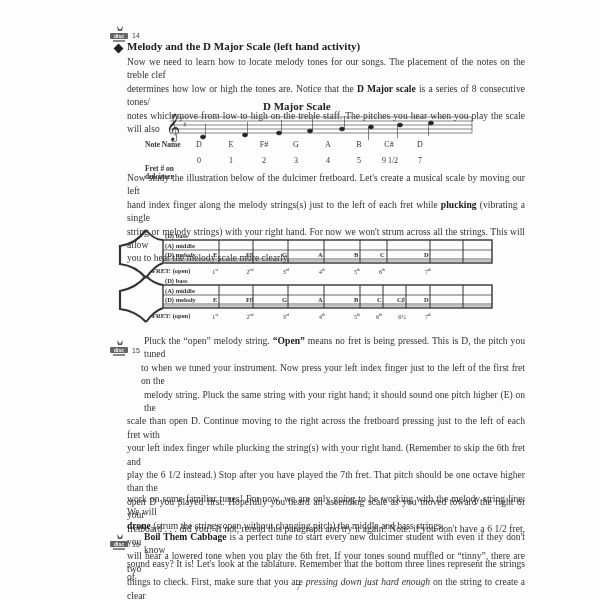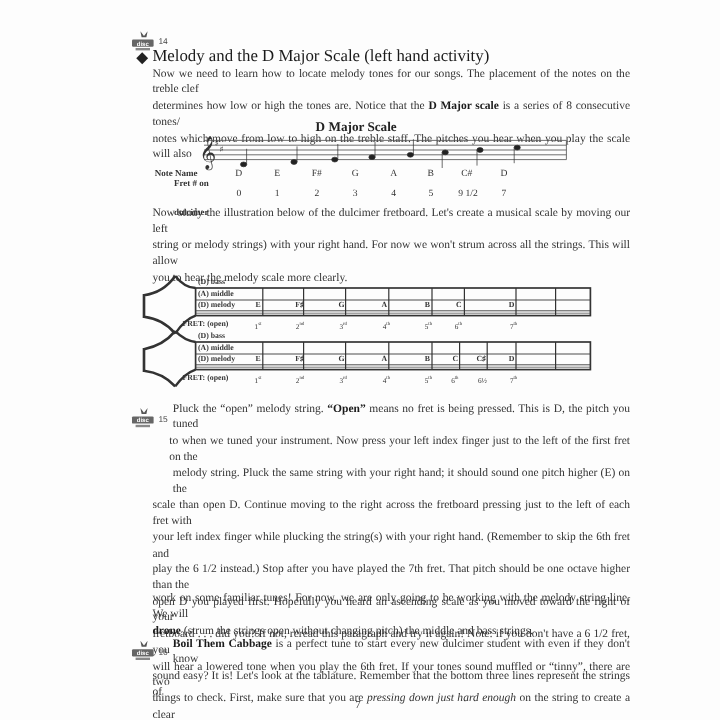--- a/index.html
+++ b/index.html
@@ -3,21 +3,21 @@
 <meta charset="utf-8">
 <style>
   html, body { margin:0; padding:0; }
   body { width:600px; height:600px; background:#fdfdfd; position:relative; overflow:hidden;
          font-family:"Liberation Serif", "DejaVu Serif", serif; color:#2a2a2a; }
   .abs { position:absolute; }
   .para { position:absolute; font-size:9.6px; line-height:13.4px; text-align:justify; color:#333; }
   .para b { color:#1a1a1a; }
   .disc { position:absolute; width:24px; height:20px; }
   .disc-num { position:absolute; font-family:"Liberation Sans", sans-serif; font-size:7px; color:#444; }
-  .heading { position:absolute; font-size:14px; font-weight:normal; color:#1a1a1a; }
+  .heading { position:absolute; font-size:11px; font-weight:bold; color:#1a1a1a; }
   .bullet { position:absolute; width:7px; height:7px; background:#222; transform:rotate(45deg); }
   .scale-title { position:absolute; font-size:11px; font-weight:bold; color:#222; }
   .label-sm { position:absolute; font-size:7.5px; font-weight:bold; color:#333; line-height:9px; }
   .note-lbl { position:absolute; font-size:8px; color:#333; text-align:center; width:20px; }
   .fb-label { position:absolute; font-size:6.5px; font-weight:bold; color:#333; }
   .fb-note { position:absolute; font-size:6.5px; font-weight:bold; color:#333; }
   .fret-lbl { position:absolute; font-size:6px; color:#333; text-align:center; width:20px; }
   .fret-lbl sup { font-size:4px; }
   .page-num { position:absolute; font-size:9px; color:#333; }
 </style>
@@ -71,22 +71,22 @@
       <line x1="184.5" y1="17" x2="184.5" y2="4"></line>
     <ellipse cx="211" cy="15" rx="2.6" ry="2"></ellipse>
       <line x1="208.5" y1="15" x2="208.5" y2="28"></line>
     <ellipse cx="240" cy="13" rx="2.6" ry="2"></ellipse>
       <line x1="237.5" y1="13" x2="237.5" y2="26"></line>
     <ellipse cx="271" cy="11" rx="2.6" ry="2"></ellipse>
       <line x1="268.5" y1="11" x2="268.5" y2="24"></line>
   </g>
 </svg>
 
-<div class="label-sm" style="left:129px;top:140px">Note Name</div>
-<div class="label-sm" style="left:145px;top:148px">Fret # on</div>
+<div class="label-sm" style="left:145px;top:140px">Note Name</div>
+<div class="label-sm" style="left:145px;top:164px">Fret # on</div>
 <div class="label-sm" style="left:145px;top:172px">dulcimer</div>
 
 <div>
   <span class="note-lbl" style="left:189px;top:140px">D</span>
   <span class="note-lbl" style="left:221px;top:140px">E</span>
   <span class="note-lbl" style="left:254px;top:140px">F#</span>
   <span class="note-lbl" style="left:286px;top:140px">G</span>
   <span class="note-lbl" style="left:318px;top:140px">A</span>
   <span class="note-lbl" style="left:349px;top:140px">B</span>
   <span class="note-lbl" style="left:379px;top:140px">C#</span>
@@ -98,20 +98,21 @@
   <span class="note-lbl" style="left:254px;top:156px">2</span>
   <span class="note-lbl" style="left:286px;top:156px">3</span>
   <span class="note-lbl" style="left:318px;top:156px">4</span>
   <span class="note-lbl" style="left:349px;top:156px">5</span>
   <span class="note-lbl" style="left:377px;top:156px;width:26px">9 1/2</span>
   <span class="note-lbl" style="left:410px;top:156px">7</span>
 </div>
 
 <div class="para" style="left:127px;top:171px;width:398px">
   <div>Now study the illustration below of the dulcimer fretboard.  Let's create a musical scale by moving our left</div>
+  <div><span>hand index finger along the melody strings(s) just to the left of each fret while </span><b>plucking</b><span> (vibrating a single</span></div>
   <div>string or melody strings) with your right hand. For now we won't  strum across all the strings.  This will allow</div>
   <div>you to hear the melody scale more clearly.</div>
 </div>
 
 <svg class="abs" style="left:115px;top:228px" width="390" height="100" viewBox="115 228 390 100">
 
   <path d="M146 230 Q136 244 120 246 L120 264 Q136 266 146 278" fill="none" stroke="#333" stroke-width="2.2"></path>
   <path d="M146 230 Q154 240 163 240" fill="none" stroke="#333" stroke-width="2"></path>
   <path d="M146 278 Q154 266 163 263" fill="none" stroke="#333" stroke-width="2"></path>
 

